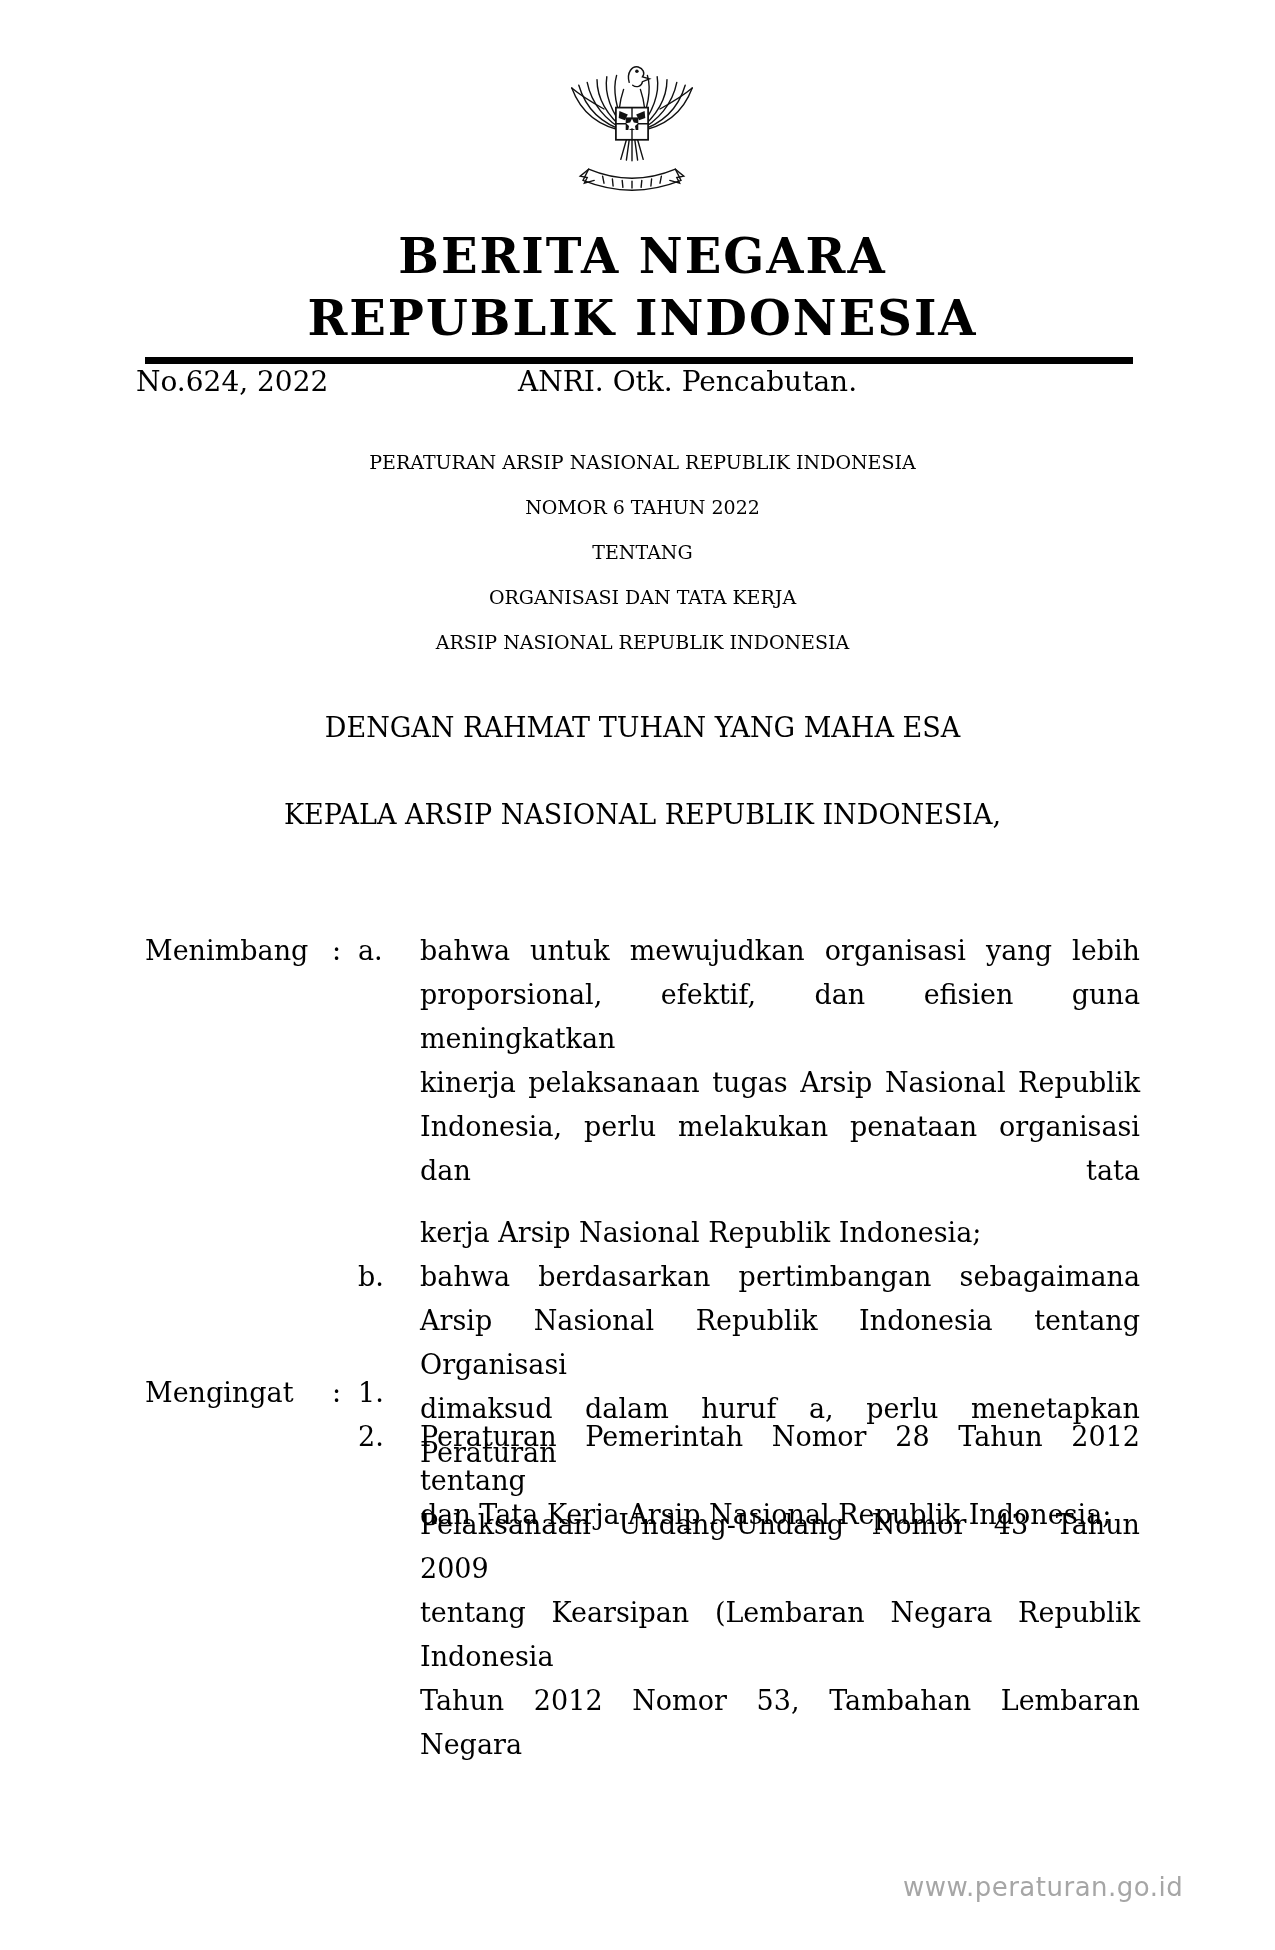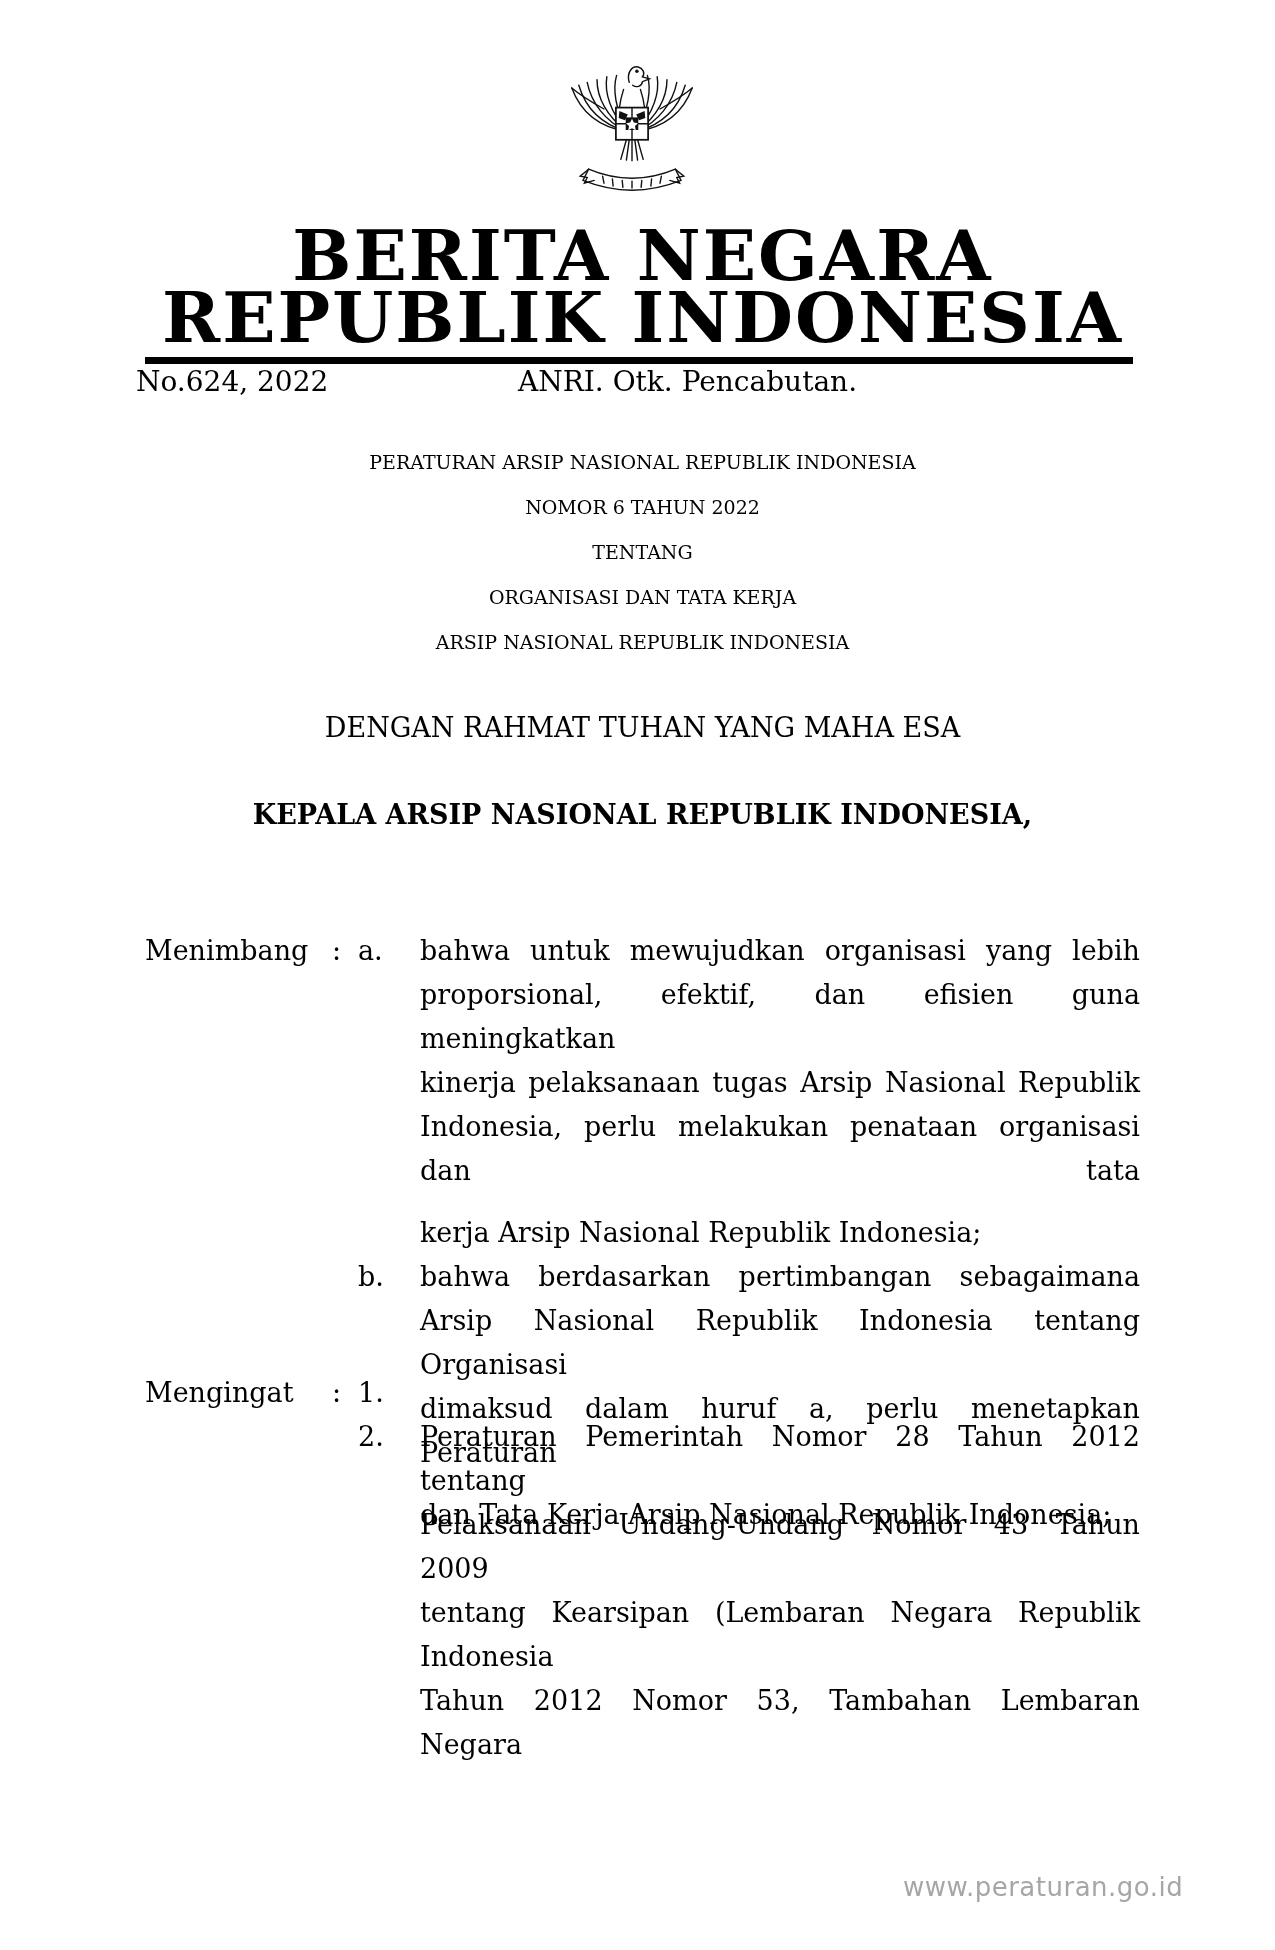--- a/index.html
+++ b/index.html
@@ -1,32 +1,32 @@
 <!DOCTYPE html>
 <html><head>
 <meta charset="utf-8">
 <style>
   html,body{margin:0;padding:0;background:#fff;}
   .page{position:relative;width:1275px;height:1950px;background:#ffffff;overflow:hidden;
         font-family:"DejaVu Serif",serif;color:#000;}
   
   .emblem{position:absolute;left:562px;top:52px;width:140px;height:156px;}
   .masthead{position:absolute;left:145px;top:225px;width:995px;text-align:center;
-            font-weight:bold;font-size:70px;line-height:62px;letter-spacing:2px;}
+            font-weight:bold;font-size:48px;line-height:62px;letter-spacing:2px;}
   .rule{position:absolute;left:145px;top:357px;width:988px;height:7px;background:#000;}
   .info-line{position:absolute;left:0;top:365px;width:1275px;height:34px;font-size:28px;line-height:34px;}
   .issue-no{position:absolute;left:136px;top:0;}
   .subject-note{position:absolute;left:510px;top:0;margin-left:8px;}
   
   .title-block{position:absolute;left:145px;top:440px;width:995px;text-align:center;
                font-size:19px;line-height:45px;}
   .invocation{position:absolute;left:145px;top:705px;width:995px;text-align:center;
               font-size:27px;line-height:45px;}
   .official{position:absolute;left:145px;top:792px;width:995px;text-align:center;
-            font-size:27px;line-height:45px;font-weight:bold;}
+            font-size:27px;line-height:45px;}
   
   .sec{position:absolute;left:145px;width:995px;display:grid;
        grid-template-columns:187px 26px 782px;font-size:27px;line-height:44px;}
   #section-0{top:929px;}
   #section-1{top:1371px;}
   .sec-label,.sec-colon{line-height:44px;}
   .items{grid-column:3;display:grid;grid-template-columns:62px 720px;}
   .marker{grid-column:1;line-height:44px;}
   .lines{grid-column:2;}
   .line{text-align:justify;text-align-last:justify;line-height:44px;white-space:normal;}

